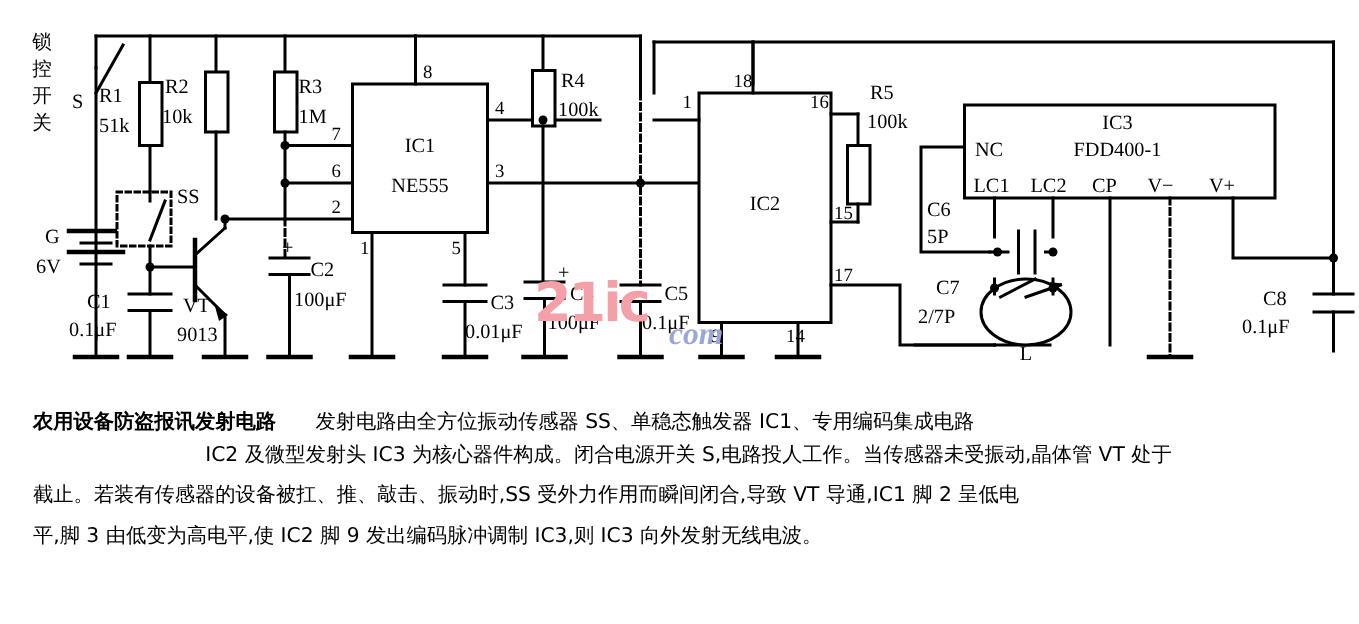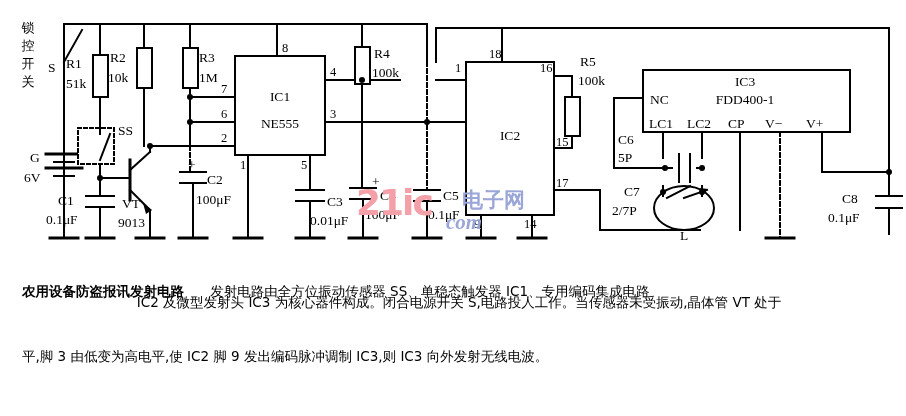--- a/index.html
+++ b/index.html
@@ -2,21 +2,21 @@
 <html><head>
 <meta charset="utf-8">
 <style>
   html,body{margin:0;padding:0;background:#fff;}
   body{width:906px;height:416px;font-family:"Liberation Serif",serif;color:#000;overflow:hidden;position:relative;}
   #sheet{position:relative;width:906px;height:416px;background:#fff;}
   #schematic{position:absolute;left:0;top:0;width:906px;height:258px;}
   .cap{position:absolute;left:0;top:258px;width:906px;height:158px;}
   .capline{position:absolute;left:22px;width:874px;font-family:"DejaVu Sans",sans-serif;font-size:13.5px;letter-spacing:0px;white-space:nowrap;color:#000;}
   .capline b{font-weight:bold;}
-  .l1{top:25px;} .l2{top:36px;text-align:center;} .l3{top:63px;} .l4{top:90px;}
+  .l1{top:14px;} .l2{top:36px;text-align:center;} .l3{top:63px;} .l4{top:90px;}
   .wm{position:absolute;left:350px;top:180px;width:210px;height:60px;pointer-events:none;}
   .wm .big{position:absolute;left:6px;top:2px;font-family:"DejaVu Sans",sans-serif;font-weight:bold;font-size:36px;color:#f4a0a8;letter-spacing:-2px;}
   .wm .cn{position:absolute;left:112px;top:6px;font-family:"DejaVu Sans",sans-serif;font-weight:bold;font-size:21px;color:#9aa6d8;}
   .wm .com{position:absolute;left:96px;top:30px;font-family:"Liberation Serif",serif;font-style:italic;font-weight:bold;font-size:21px;color:#9aa6d8;text-align:center;}
   svg text{font-family:"Liberation Serif",serif;fill:#000;}
   .pin{font-size:12.5px;}
   .lbl{font-size:13.5px;}
   .chz{font-family:"DejaVu Sans",sans-serif;font-size:13px;}
 </style>
 </head>
@@ -260,26 +260,26 @@
     <text class="lbl" x="612" y="215">2/7P</text>
 
     <text class="lbl" x="684" y="240" text-anchor="middle">L</text>
 
     <text class="lbl" x="842" y="203">C8</text>
     <text class="lbl" x="828" y="222">0.1μF</text>
   </svg>
 
   <div class="wm">
     <span class="big">21ic</span>
-    <span class="cn">电子网</span>
     <span class="com">com</span>
   </div>
 
   <div class="cap">
     <div class="capline l1">
       <b>农用设备防盗报讯发射电路</b>
       <span style="display:inline-block;width:22px;"></span><span>发射电路由全方位振动传感器 SS、单稳态触发器 IC1、专用编码集成电路</span>
     </div>
     <div class="capline l2">IC2 及微型发射头 IC3 为核心器件构成。闭合电源开关 S,电路投人工作。当传感器未受振动,晶体管 VT 处于</div>
+    <div class="capline l3">截止。若装有传感器的设备被扛、推、敲击、振动时,SS 受外力作用而瞬间闭合,导致 VT 导通,IC1 脚 2 呈低电</div>
     <div class="capline l4">平,脚 3 由低变为高电平,使 IC2 脚 9 发出编码脉冲调制 IC3,则 IC3 向外发射无线电波。</div>
   </div>
 
 </div>
 
 </body></html>

